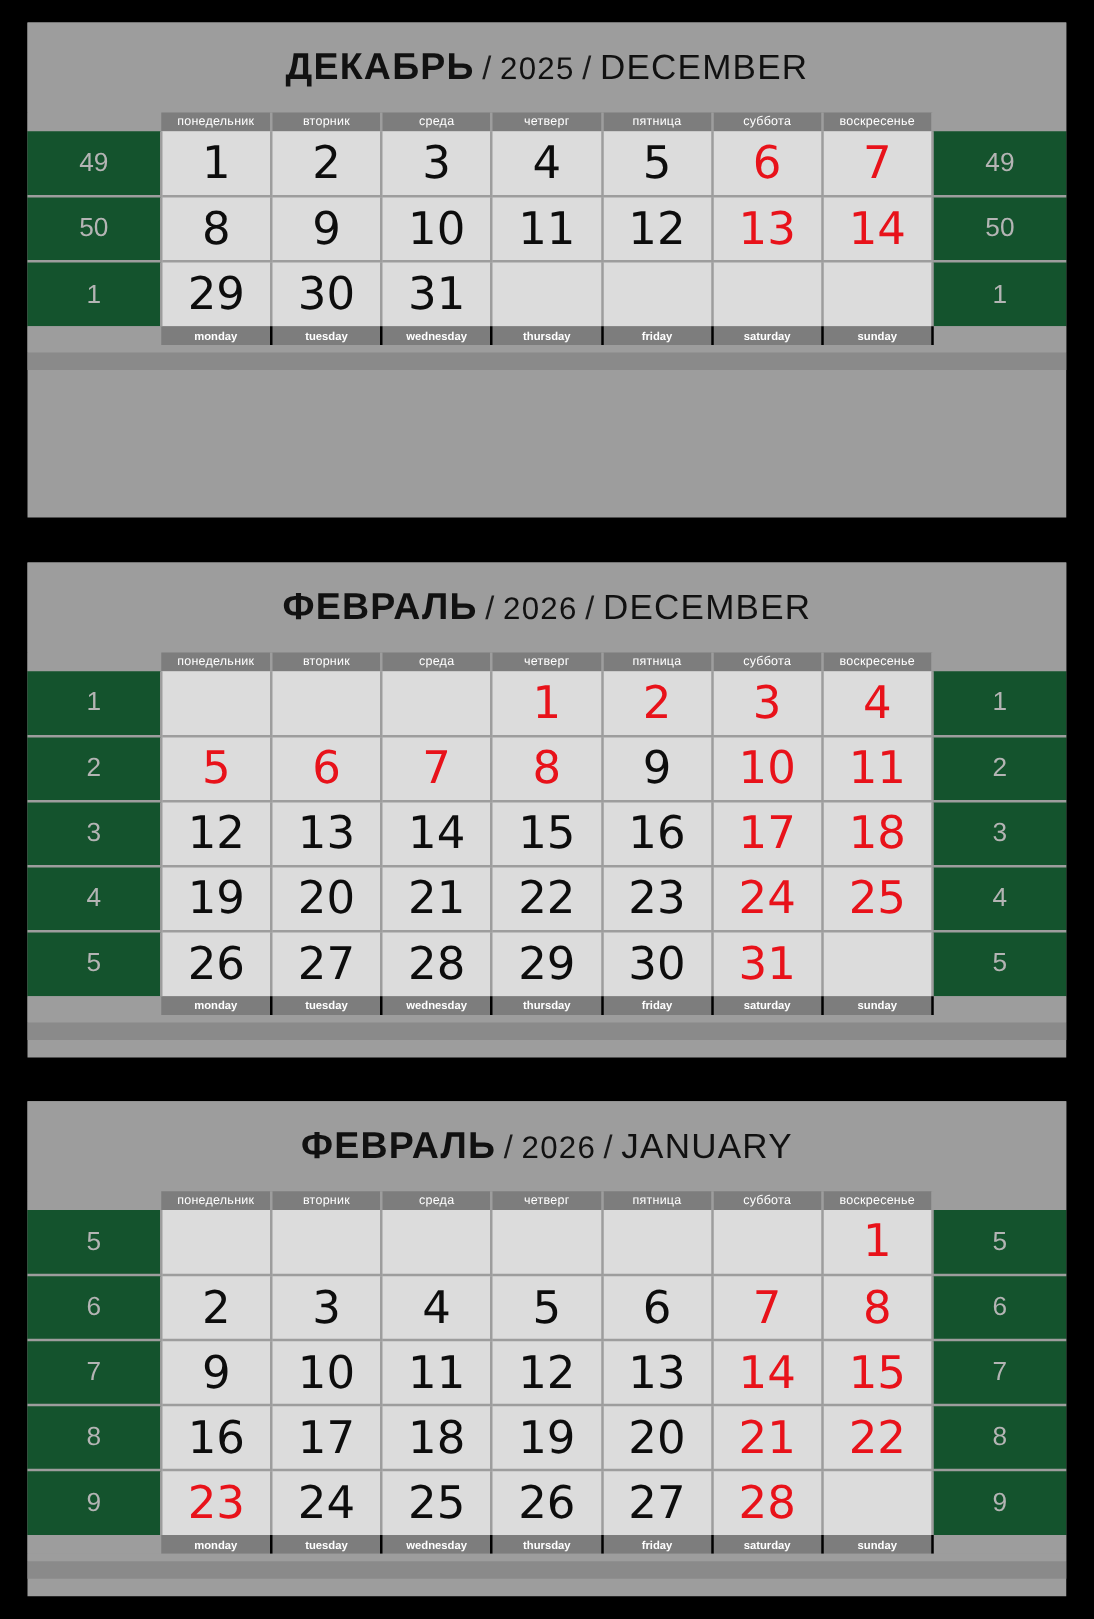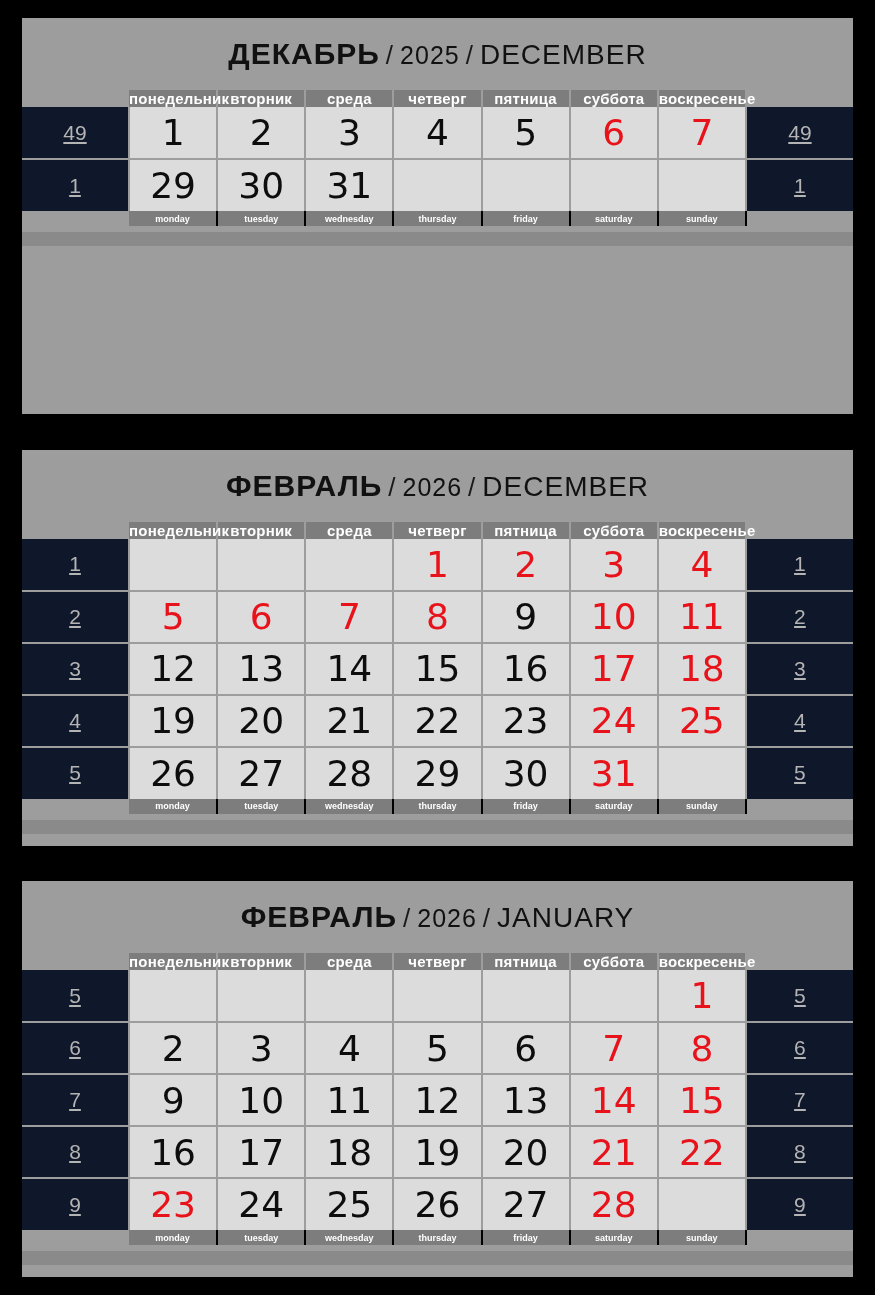--- a/index.html
+++ b/index.html
@@ -47,22 +47,22 @@
     width: 100%;
     table-layout: fixed;
   }
   table.cal td, table.cal th { padding: 0; }
 
   .wk-col { width: 102px; }
   .day-col { width: 84px; }
 
   thead.top th {
     height: 15px;
-    font-size: 15px;
-    font-weight: bold;
+    font-size: 10px;
+    font-weight: normal;
     color: #ffffff;
     background: #7d7d7d;
     letter-spacing: 0.2px;
     border-right: 2px solid #9d9d9d;
   }
   thead.top th.corner { background: #9d9d9d; border-right: none;}
   thead.top th.corner-r { background: #9d9d9d; border-right: none;}
 
   tfoot.bot td {
     height: 15px;
@@ -82,26 +82,25 @@
     background: #dcdcdc;
     border-right: 2px solid #9d9d9d;
     border-bottom: 2px solid #9d9d9d;
     font-size: 36px;
     color: #0d0d0d;
   }
   tbody td.day { font-family: "DejaVu Sans", sans-serif; font-weight: 400; }
   tbody td.red { color: #e8121a; }
   tbody td.empty { }
   tbody td.wk {
-    background: #0f172a;
+    background: #14532d;
     color: #b4b4b4;
     font-size: 21px;
     border-right: none;
     border-bottom: 2px solid #9d9d9d;
-    text-decoration: underline;
   }
   tbody td.wk.left { border-right: 2px solid #9d9d9d; }
   tbody td.wk.right { border-left: 2px solid #9d9d9d; border-right: none; }
   tbody tr:last-child td { border-bottom: none; }
 
   .footer-strip { height: 14px; background: #8a8a8a; }
   .spacer-strip { height: 6px; background: #9d9d9d; }
 </style>
 </head>
 <body>
@@ -141,20 +140,31 @@
           <tr>
             <td class="wk left">49</td>
             <td class="day">1</td>
             <td class="day">2</td>
             <td class="day">3</td>
             <td class="day">4</td>
             <td class="day">5</td>
             <td class="day red">6</td>
             <td class="day red">7</td>
             <td class="wk right">49</td>
+          </tr>
+          <tr>
+            <td class="wk left">50</td>
+            <td class="day">8</td>
+            <td class="day">9</td>
+            <td class="day">10</td>
+            <td class="day">11</td>
+            <td class="day">12</td>
+            <td class="day red">13</td>
+            <td class="day red">14</td>
+            <td class="wk right">50</td>
           </tr>
           <tr>
             <td class="wk left">1</td>
             <td class="day">29</td>
             <td class="day">30</td>
             <td class="day">31</td>
             <td class="day empty"></td>
             <td class="day empty"></td>
             <td class="day empty"></td>
             <td class="day empty"></td>

